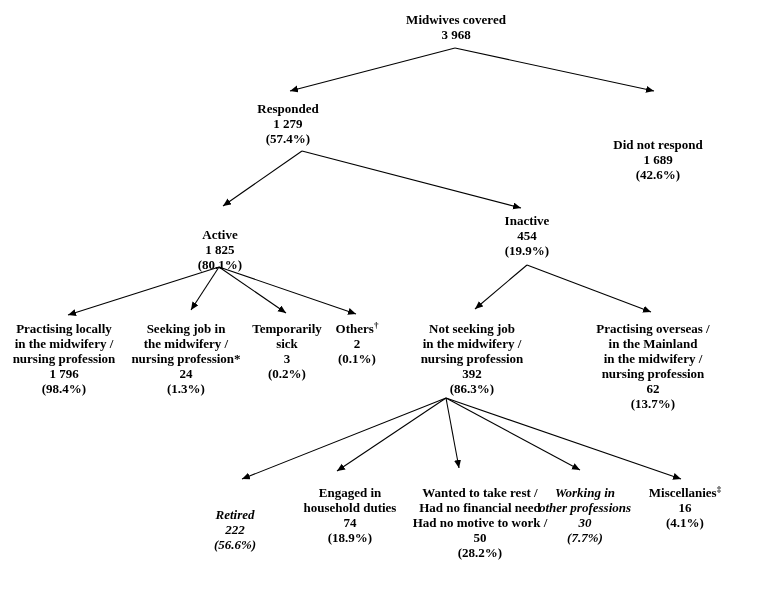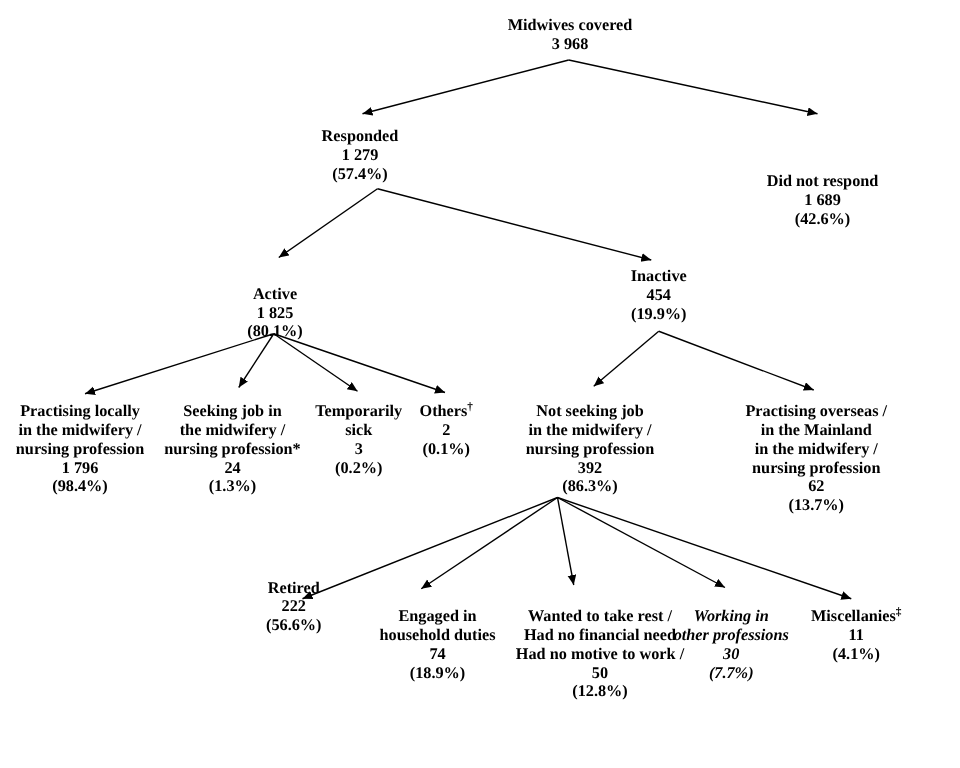--- a/index.html
+++ b/index.html
@@ -129,47 +129,47 @@
 
   <div class="node" style="left:653px; top:321px;font-family:Liberation Serif, serif;">
     <div>Practising overseas /</div>
     <div>in the Mainland</div>
     <div>in the midwifery /</div>
     <div>nursing profession</div>
     <div>62</div>
     <div>(13.7%)</div>
   </div>
 
-  <div class="node" style="left:235px; top:462px;">
+  <div class="node" style="left:235px; top:507px;font-style:italic;">
     <div>Retired</div>
     <div>222</div>
     <div>(56.6%)</div>
   </div>
 
   <div class="node" style="left:330px; top:485px;margin-left:20px;">
     <div>Engaged in</div>
     <div>household duties</div>
     <div>74</div>
     <div>(18.9%)</div>
   </div>
 
   <div class="node" style="left:480px; top:485px;">
     <div>Wanted to take rest /</div>
     <div>Had no financial need</div>
     <div>Had no motive to work /</div>
     <div>50</div>
-    <div>(12.8%)</div>
+    <div>(28.2%)</div>
   </div>
 
   <div class="node" style="left:585px; top:485px;font-style:italic;">
     <div>Working in</div>
     <div>other professions</div>
     <div>30</div>
     <div>(7.7%)</div>
   </div>
 
   <div class="node" style="left:685px; top:485px;">
     <div><span>Miscellanies</span><sup>‡</sup></div>
-    <div>11</div>
+    <div>16</div>
     <div>(4.1%)</div>
   </div>
 
 </div>
 
 </body></html>

